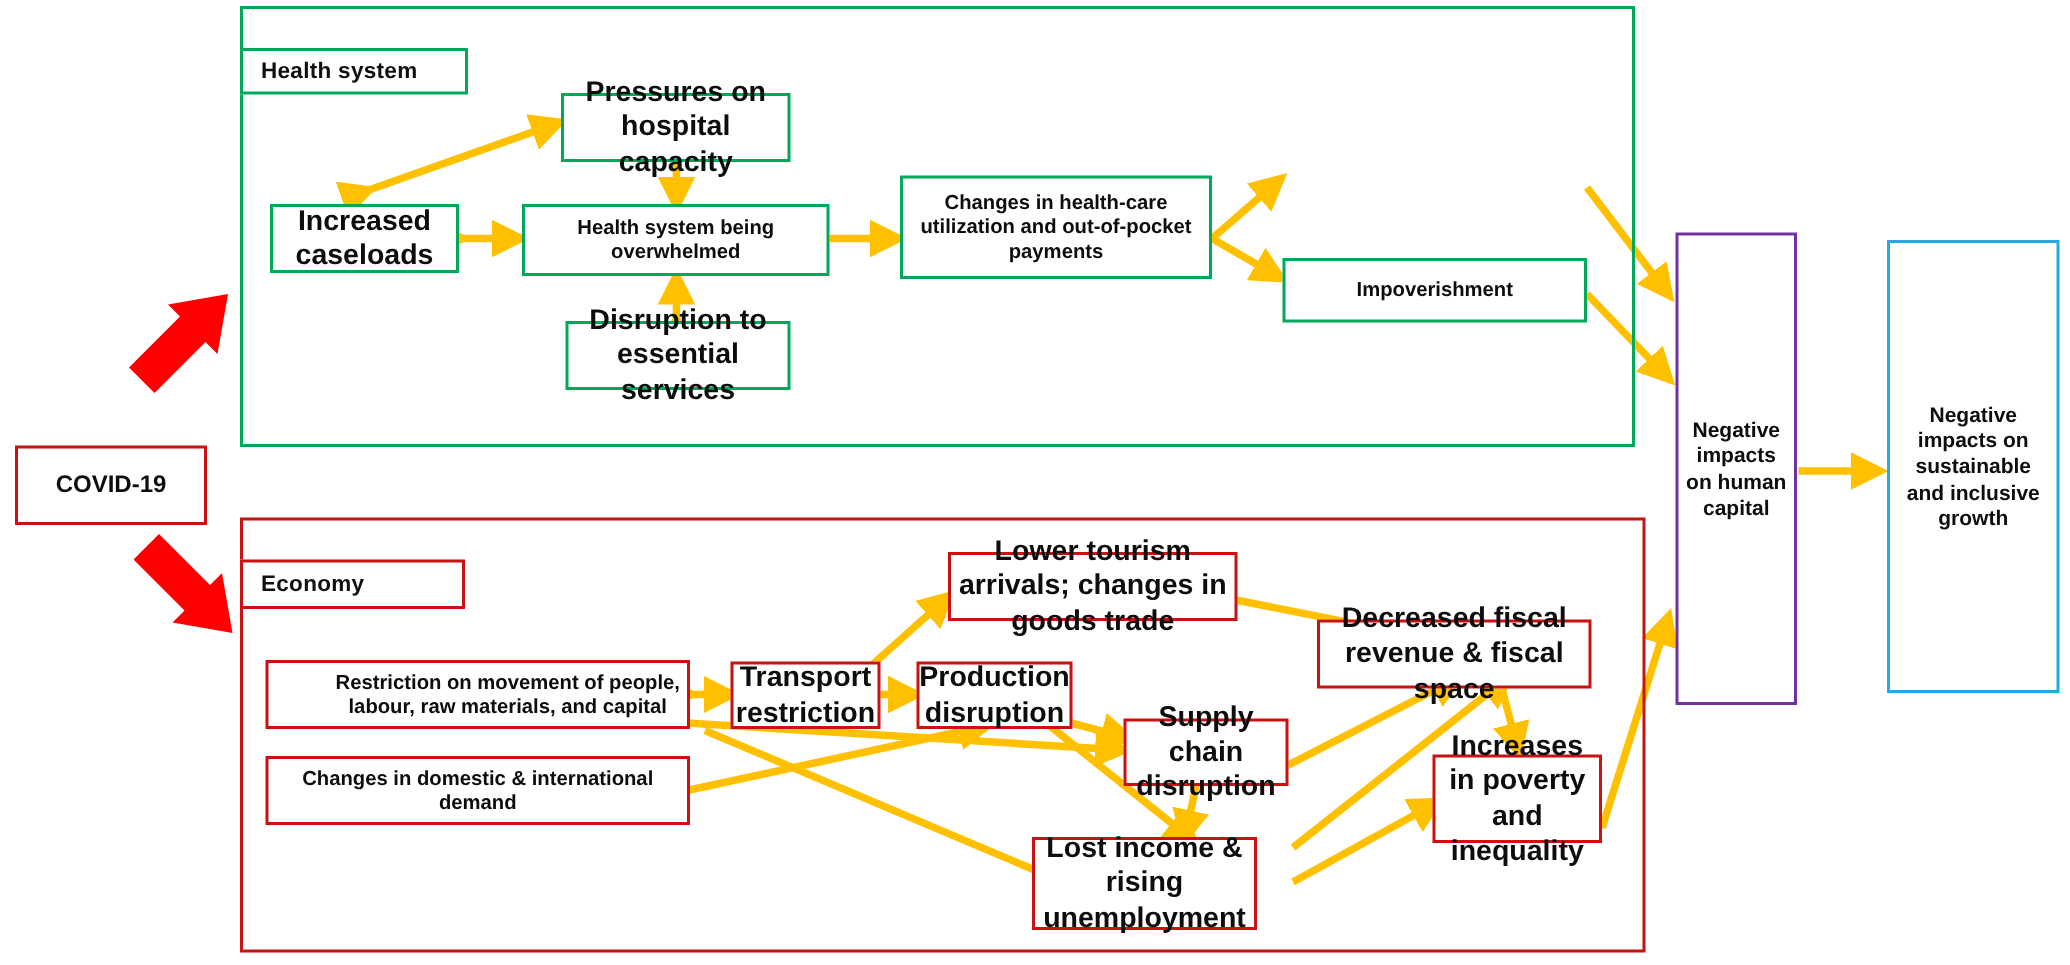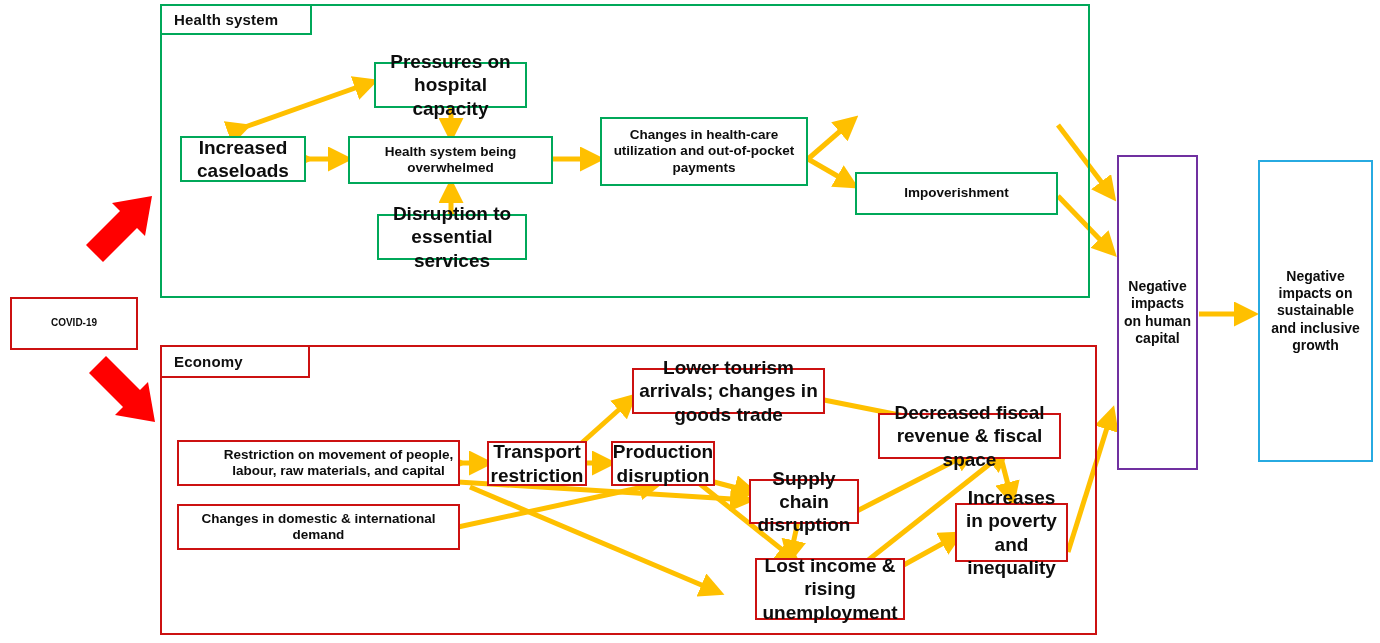--- a/index.html
+++ b/index.html
@@ -32,20 +32,21 @@
     position:absolute;
     box-sizing:border-box;
     background:#ffffff;
     display:flex;
     align-items:center;
     padding-left:12px;
     font-weight:bold;
     font-size:15px;
     color:#101010;
     letter-spacing:.2px;
+    margin-top:28px;
   }
   .label-health{ border:2px solid #00A859; }
   .label-economy{ border:2px solid #CC1111; }
 
   .node{
     position:absolute;
     box-sizing:border-box;
     background:#ffffff;
     display:flex;
     align-items:center;
@@ -58,21 +59,21 @@
     z-index:3;
   }
   .n-green{ border:2px solid #00A859; }
   .n-red{ border:2px solid #CC1111; }
   .n-purple{ border:2px solid #7030A0; }
   .n-cyan{ border:2px solid #27AAE1; }
 
   .fs13{ font-size:19px; }
   .fs135{ font-size:13.5px; }
   .fs14{ font-size:14px; }
-  .fs15{ font-size:10px; }
+  .fs15{ font-size:16px; }
 </style>
 </head>
 <body>
 
 <div id="canvas">
 
   <svg id="wires" viewBox="0 0 1380 643" xmlns="http://www.w3.org/2000/svg">
     <defs>
       <marker id="ah" markerWidth="5" markerHeight="5" refX="3.6" refY="2.5" orient="auto" markerUnits="strokeWidth">
         <path d="M0,0 L5,2.5 L0,5 z" fill="#FFC000"></path>
@@ -213,21 +214,21 @@
   </div>
 
   <div class="node n-red fs13" style="left:749px; top:479px; width:110px; height:45px;">
     <span>Supply chain disruption</span>
   </div>
 
   <div class="node n-red fs13" style="left:878px; top:413px; width:183px; height:46px;">
     <span>Decreased fiscal revenue &amp; fiscal space</span>
   </div>
 
-  <div class="node n-red fs13" style="left:755px; top:558px; width:150px; height:62px;justify-content:flex-end;">
+  <div class="node n-red fs13" style="left:688px; top:558px; width:150px; height:62px;justify-content:flex-end;">
     <span>Lost income &amp; rising unemployment</span>
   </div>
 
   <div class="node n-red fs13" style="left:955px; top:503px; width:113px; height:59px;">
     <span>Increases in poverty and inequality</span>
   </div>
 
   <div class="node n-purple fs14" style="left:1117px; top:155px; width:81px; height:315px;">
     <span>Negative impacts on human capital</span>
   </div>

